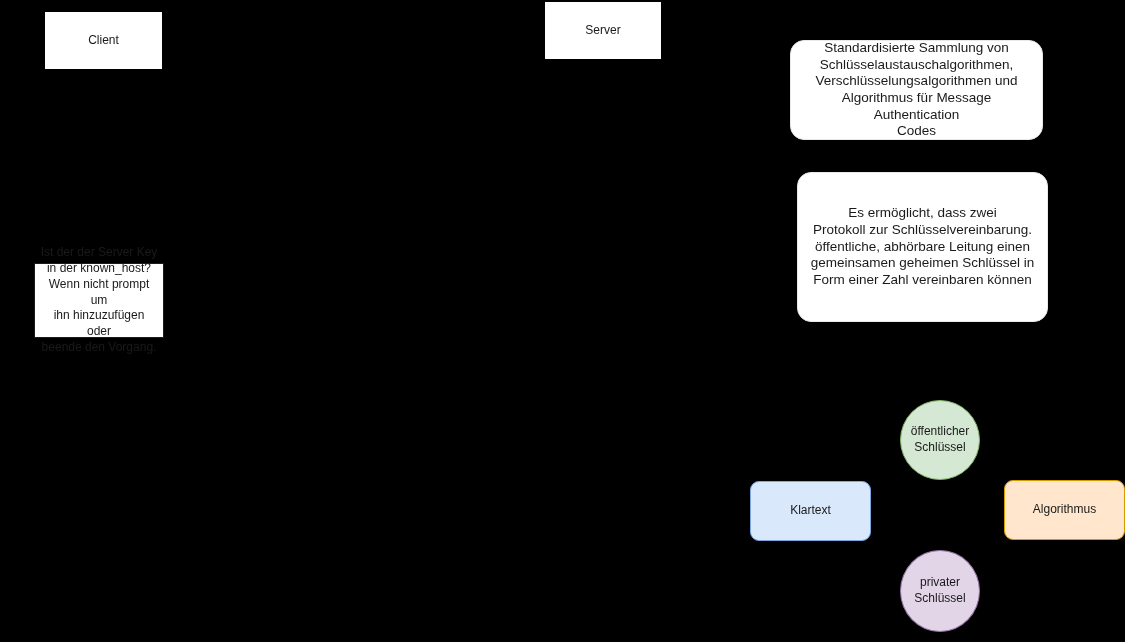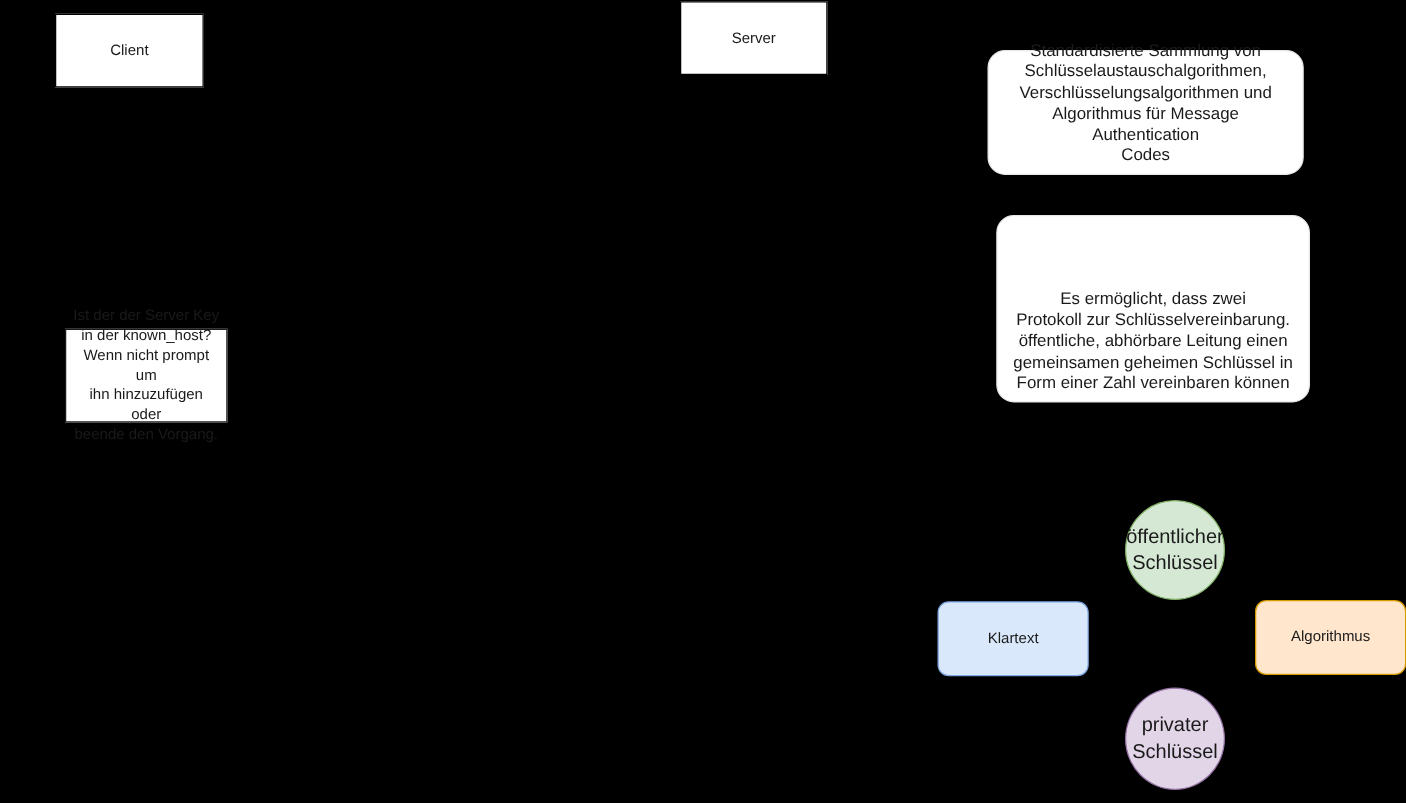--- a/index.html
+++ b/index.html
@@ -47,21 +47,20 @@
     padding: 4px 5px;
   }
   
   .callout {
     background: #ffffff;
     border: 1px solid #e8e8e8;
     border-radius: 14px;
     font-size: 13.5px;
     padding: 6px 10px;
     line-height: 1.24;
-    align-items: flex-end;
   }
   
   .round-box {
     border-radius: 9px;
     border-width: 1.5px;
     border-style: solid;
     font-size: 12px;
     text-align: right;
   }
   .box-blue {
@@ -70,21 +69,21 @@
   }
   .box-orange {
     background: #ffe6cc;
     border-color: #d79b00;
   }
   
   .circle {
     border-radius: 50%;
     border-width: 1.5px;
     border-style: solid;
-    font-size: 16px;
+    font-size: 12px;
   }
   .circle-green {
     background: #d5e8d4;
     border-color: #82b366;
   }
   .circle-purple {
     background: #e1d5e7;
     border-color: #9673a6;
   }
   .lbl { display: block; }
@@ -95,21 +94,21 @@
 <div id="canvas">
 
   <div class="node plain-box" style="left:44px; top:11px; width:119px; height:59px;">
     <span class="lbl">Client</span>
   </div>
 
   <div class="node plain-box" style="left:544px; top:1px; width:118px; height:59px;">
     <span class="lbl">Server</span>
   </div>
 
-  <div class="node note-box" style="left:52px; top:263px; width:130px; height:75px;">
+  <div class="node note-box" style="left:34px; top:263px; width:130px; height:75px;">
     <div>
       <span class="lbl">Ist der der Server Key</span>
       <span class="lbl">in der known_host?</span>
       <span class="lbl">Wenn nicht prompt um</span>
       <span class="lbl">ihn hinzuzufügen oder</span>
       <span class="lbl">beende den Vorgang.</span>
     </div>
   </div>
 
   <div class="node callout" style="left:790px; top:40px; width:253px; height:100px;">

